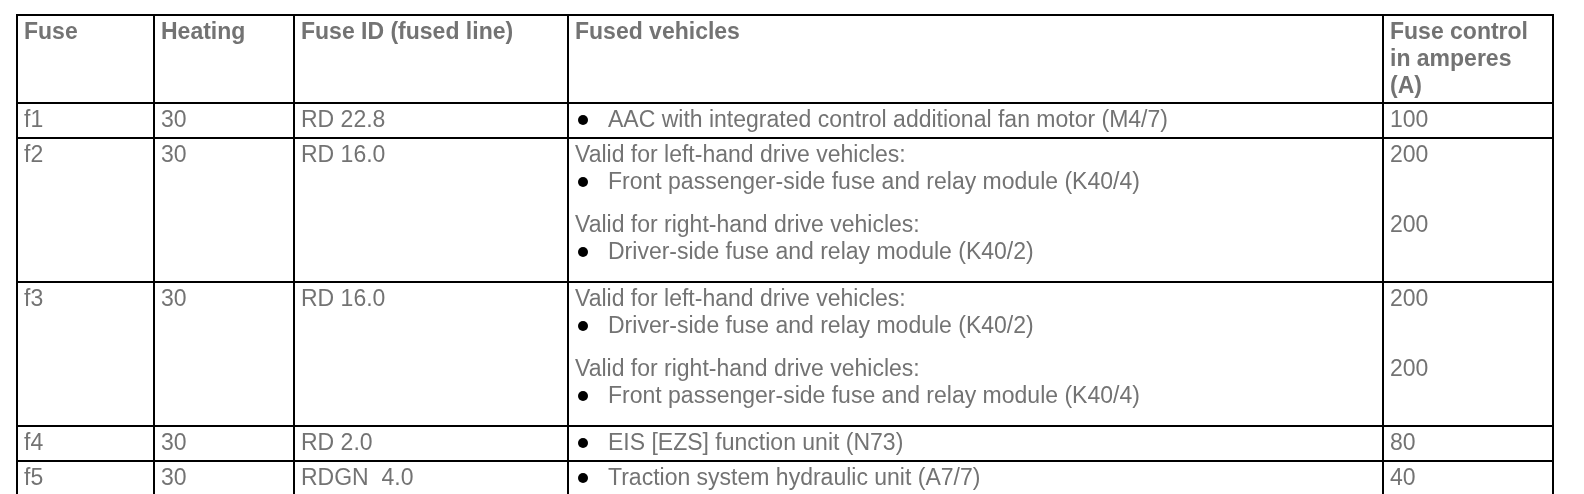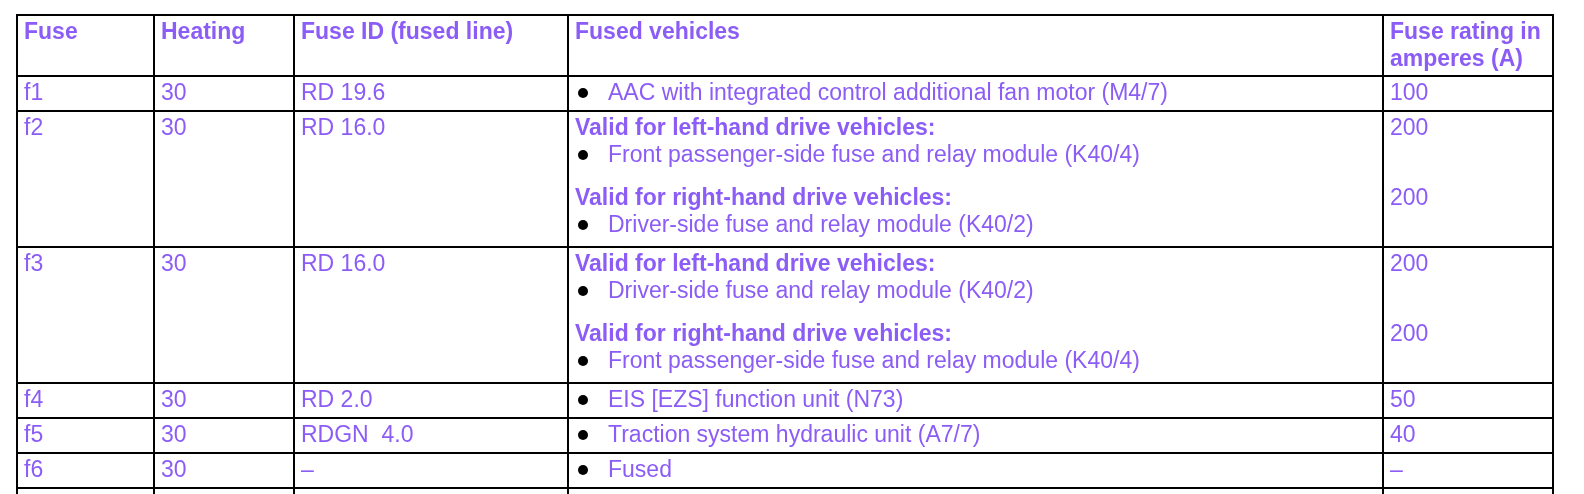--- a/index.html
+++ b/index.html
@@ -6,21 +6,21 @@
     margin: 0;
     padding: 0;
     background: #ffffff;
   }
   .sheet {
     position: relative;
     width: 1568px;
     height: 494px;
     background: #ffffff;
     font-family: "Liberation Sans", sans-serif;
-    color: #8b5cf6;
+    color: #737373;
   }
   table.fuse-table {
     position: absolute;
     left: 16px;
     top: 14px;
     border-collapse: collapse;
     table-layout: fixed;
     width: 1536px;
   }
   .fuse-table th, .fuse-table td {
@@ -34,22 +34,22 @@
     white-space: pre-wrap;
     overflow: hidden;
   }
   .fuse-table th {
     font-weight: bold;
     height: 52px;
   }
   .fuse-table td.fn-cell { padding-left: 6px; margin-top: 8px; }
   .fuse-table tr.single td { height: 28px; }
   .fuse-table td.no-bottom { border-bottom: none; padding-bottom: 14px; }
-  .fuse-table td.no-top { border-top: none; padding-bottom: 8px; }
-  .validity-heading { font-weight: bold; }
+  .fuse-table td.no-top { border-top: none; padding-bottom: 16px; }
+  .validity-heading { font-weight: normal; }
   .bullet-line { display: flex; align-items: flex-start; }
   .bullet-dot {
     flex: 0 0 auto;
     width: 10px;
     height: 10px;
     border-radius: 50%;
     background: #000000;
     margin: 9px 20px 0 3px;
   }
 </style>
@@ -64,28 +64,28 @@
       <col style="width:274px">
       <col style="width:815px">
       <col style="width:170px">
     </colgroup>
     <thead>
         <tr>
           <th>Fuse</th>
           <th>Heating</th>
           <th>Fuse ID (fused line)</th>
           <th>Fused vehicles</th>
-          <th>Fuse rating in amperes (A)</th>
+          <th>Fuse control in amperes (A)</th>
         </tr>
       </thead>
     <tbody>
         <tr class="single">
           <td>f1</td>
           <td>30</td>
-          <td>RD 19.6</td>
+          <td>RD 22.8</td>
           <td class="fn-cell"><div class="bullet-line"><span class="bullet-dot"></span><span>AAC with integrated control additional fan motor (M4/7)</span></div></td>
           <td>100</td>
         </tr>
         <tr>
           <td rowspan="2">f2</td>
           <td rowspan="2">30</td>
           <td rowspan="2">RD 16.0</td>
           <td class="fn-cell no-bottom"><div class="validity-heading">Valid for left-hand drive vehicles:</div><div class="bullet-line"><span class="bullet-dot"></span><span>Front passenger-side fuse and relay module (K40/4)</span></div></td>
           <td class="no-bottom">200</td>
         </tr>
@@ -102,21 +102,21 @@
         </tr>
         <tr>
           <td class="fn-cell no-top"><div class="validity-heading">Valid for right-hand drive vehicles:</div><div class="bullet-line"><span class="bullet-dot"></span><span>Front passenger-side fuse and relay module (K40/4)</span></div></td>
           <td class="no-top">200</td>
         </tr>
         <tr class="single">
           <td>f4</td>
           <td>30</td>
           <td>RD 2.0</td>
           <td class="fn-cell"><div class="bullet-line"><span class="bullet-dot"></span><span>EIS [EZS] function unit (N73)</span></div></td>
-          <td>50</td>
+          <td>80</td>
         </tr>
         <tr class="single">
           <td>f5</td>
           <td>30</td>
           <td>RDGN  4.0</td>
           <td class="fn-cell"><div class="bullet-line"><span class="bullet-dot"></span><span>Traction system hydraulic unit (A7/7)</span></div></td>
           <td>40</td>
         </tr>
         <tr class="single">
           <td>f6</td>

